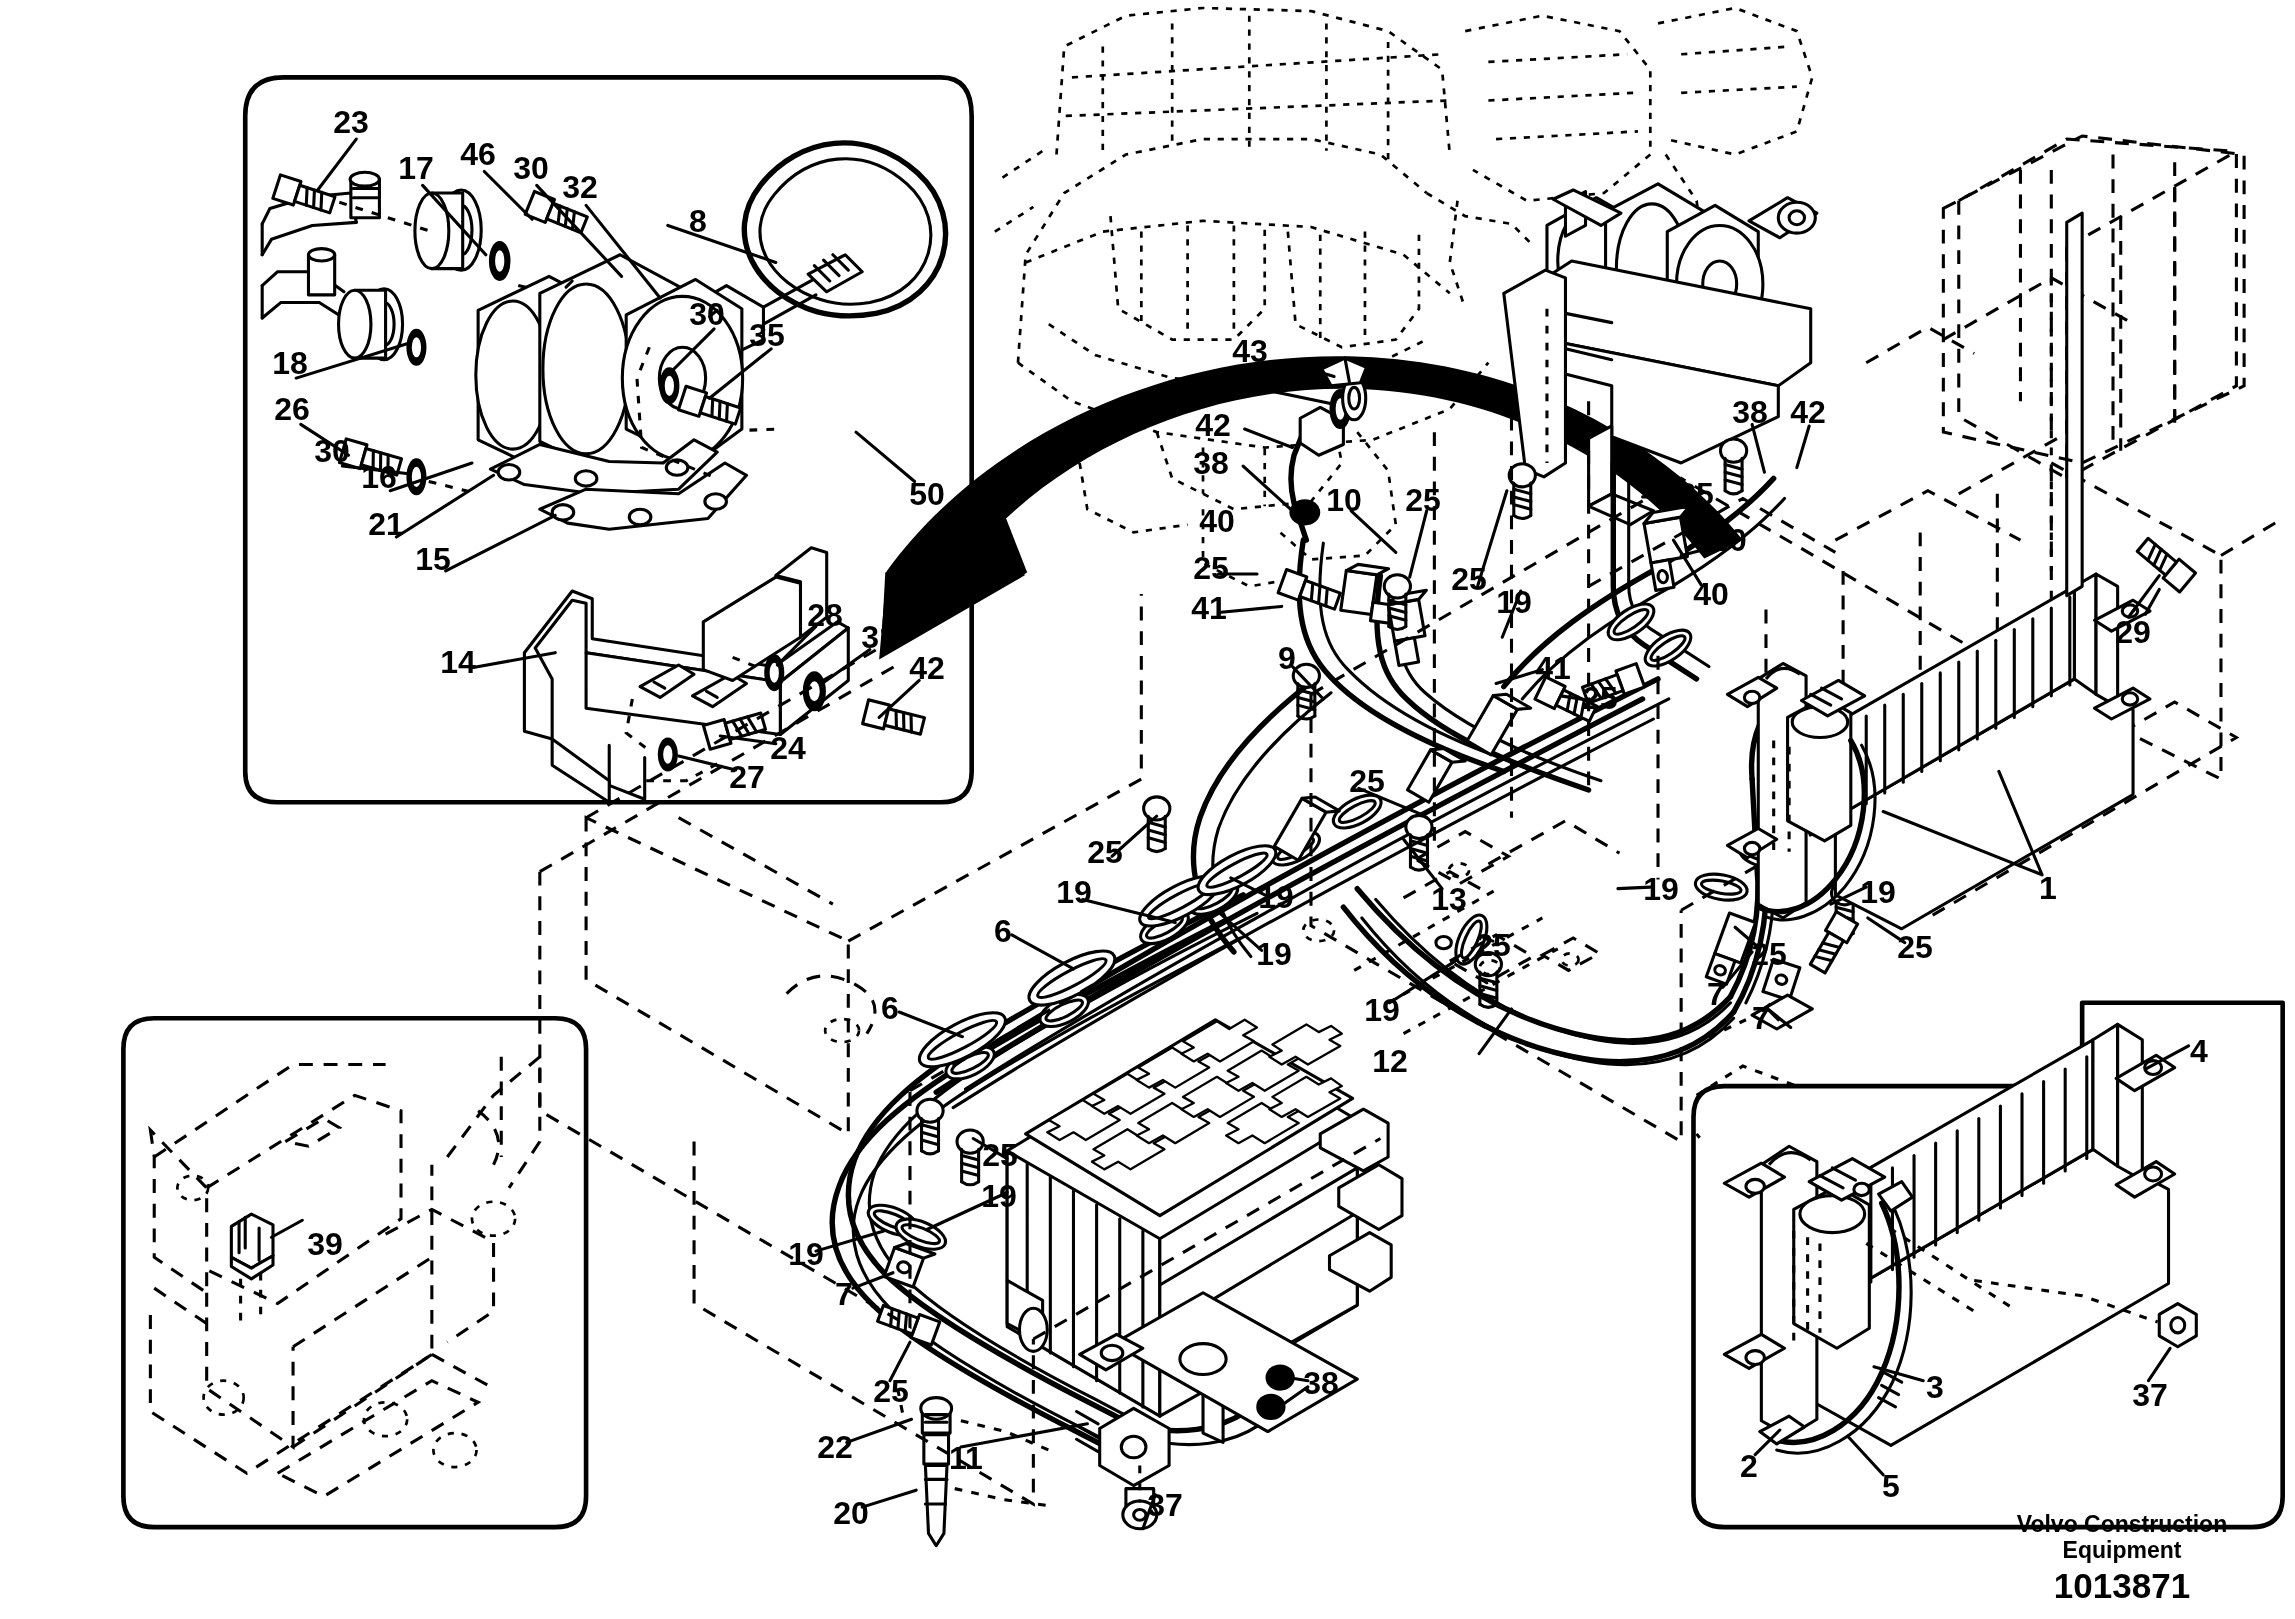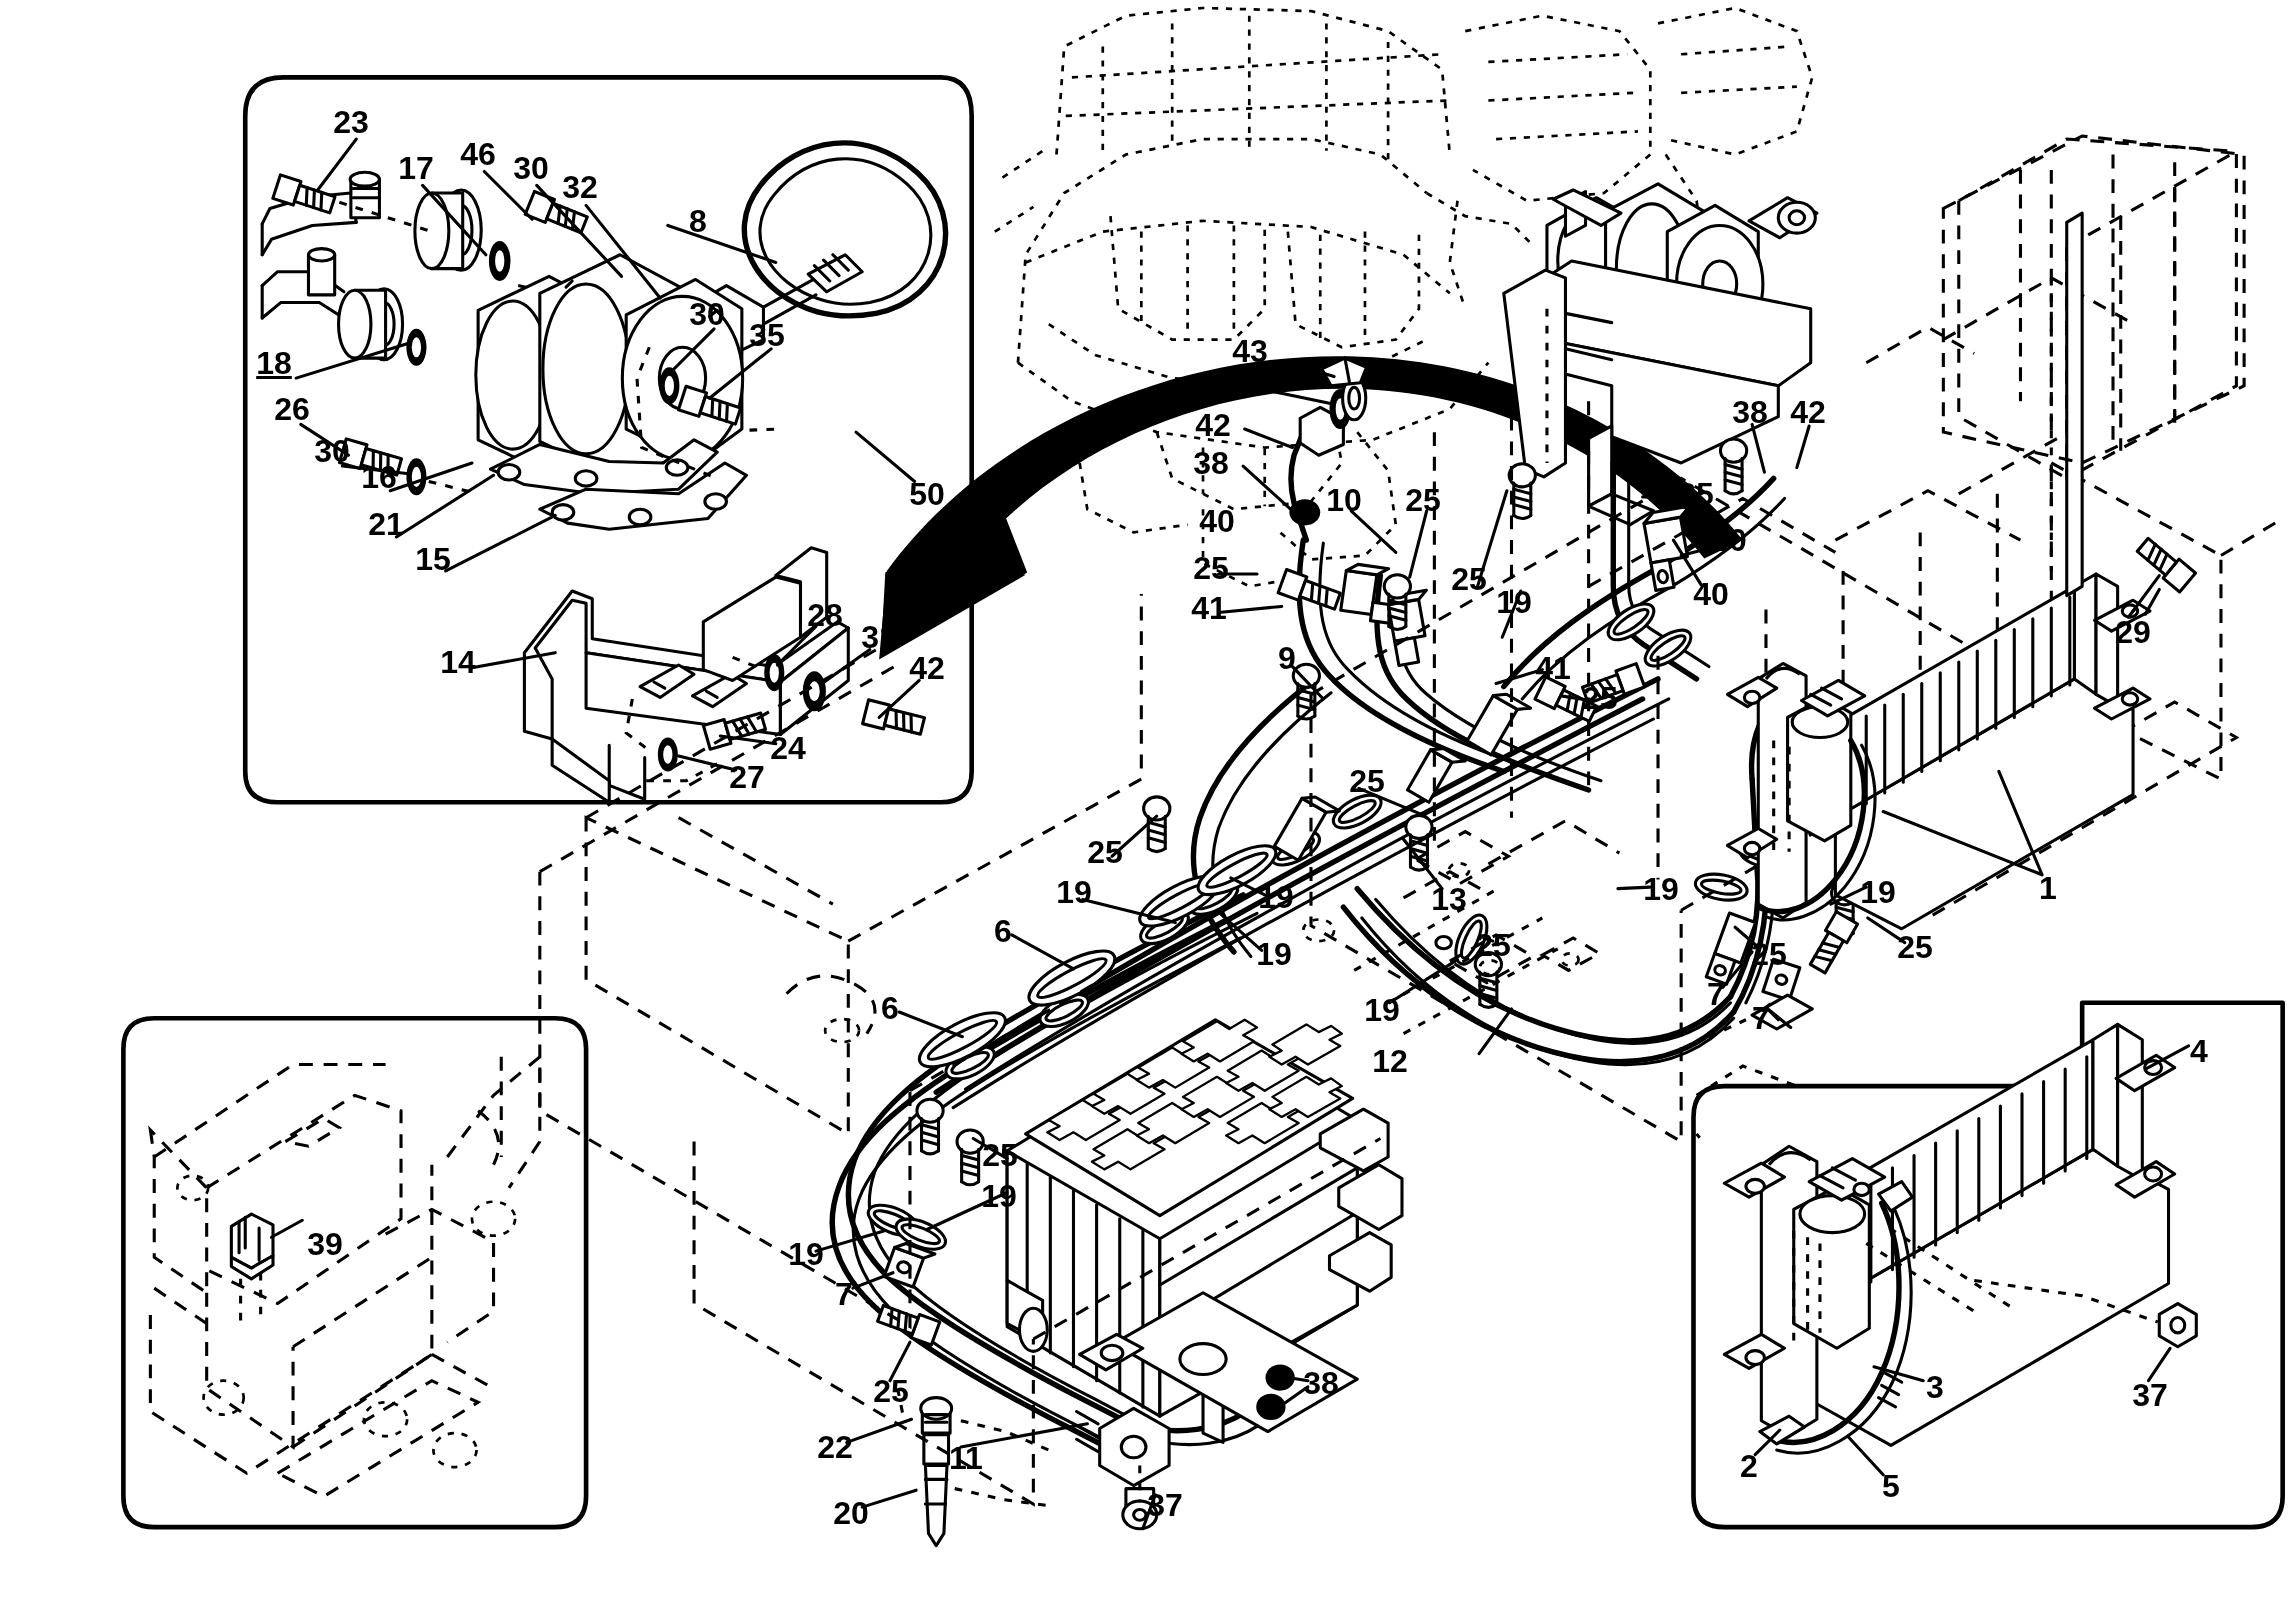--- a/index.html
+++ b/index.html
@@ -952,21 +952,21 @@
 
   <div id="callout-layer">
       <div class="callout" style="left: 351px; top: 122px;">23</div>
       <div class="callout" style="left: 416px; top: 168px;">17</div>
       <div class="callout" style="left: 478px; top: 154px;">46</div>
       <div class="callout" style="left: 531px; top: 168px;">30</div>
       <div class="callout" style="left: 580px; top: 187px;">32</div>
       <div class="callout" style="left: 698px; top: 221px;">8</div>
       <div class="callout" style="left: 707px; top: 314px;">30</div>
       <div class="callout" style="left: 767px; top: 335px;">35</div>
-      <div class="callout" style="left: 274px; top: 363px; text-decoration: underline;">18</div>
+      <div class="callout" style="left: 290px; top: 363px;">18</div>
       <div class="callout" style="left: 292px; top: 409px;">26</div>
       <div class="callout" style="left: 332px; top: 451px;">30</div>
       <div class="callout" style="left: 379px; top: 477px;">16</div>
       <div class="callout" style="left: 386px; top: 524px;">21</div>
       <div class="callout" style="left: 433px; top: 559px;">15</div>
       <div class="callout" style="left: 927px; top: 494px;">50</div>
       <div class="callout" style="left: 458px; top: 662px;">14</div>
       <div class="callout" style="left: 825px; top: 615px;">28</div>
       <div class="callout" style="left: 879px; top: 637px;">31</div>
       <div class="callout" style="left: 927px; top: 668px;">42</div>
@@ -1021,15 +1021,20 @@
       <div class="callout" style="left: 1165px; top: 1505px;">37</div>
       <div class="callout" style="left: 1321px; top: 1383px;">38</div>
       <div class="callout" style="left: 325px; top: 1218px; margin-top: 26px;">39</div>
       <div class="callout" style="left: 1935px; top: 1387px;">3</div>
       <div class="callout" style="left: 1749px; top: 1466px;">2</div>
       <div class="callout" style="left: 1891px; top: 1486px;">5</div>
       <div class="callout" style="left: 2150px; top: 1395px;">37</div>
       <div class="callout" style="left: 1761px; top: 1018px;">7</div>
     </div>
 
+  <div class="footer" style="right:18.5px; bottom:14px; width:309px;">
+    <div class="brand">Volvo Construction</div>
+    <div class="brand">Equipment</div>
+    <div class="docnum">1013871</div>
+  </div>
 
 </div>
 
 
 </body></html>

